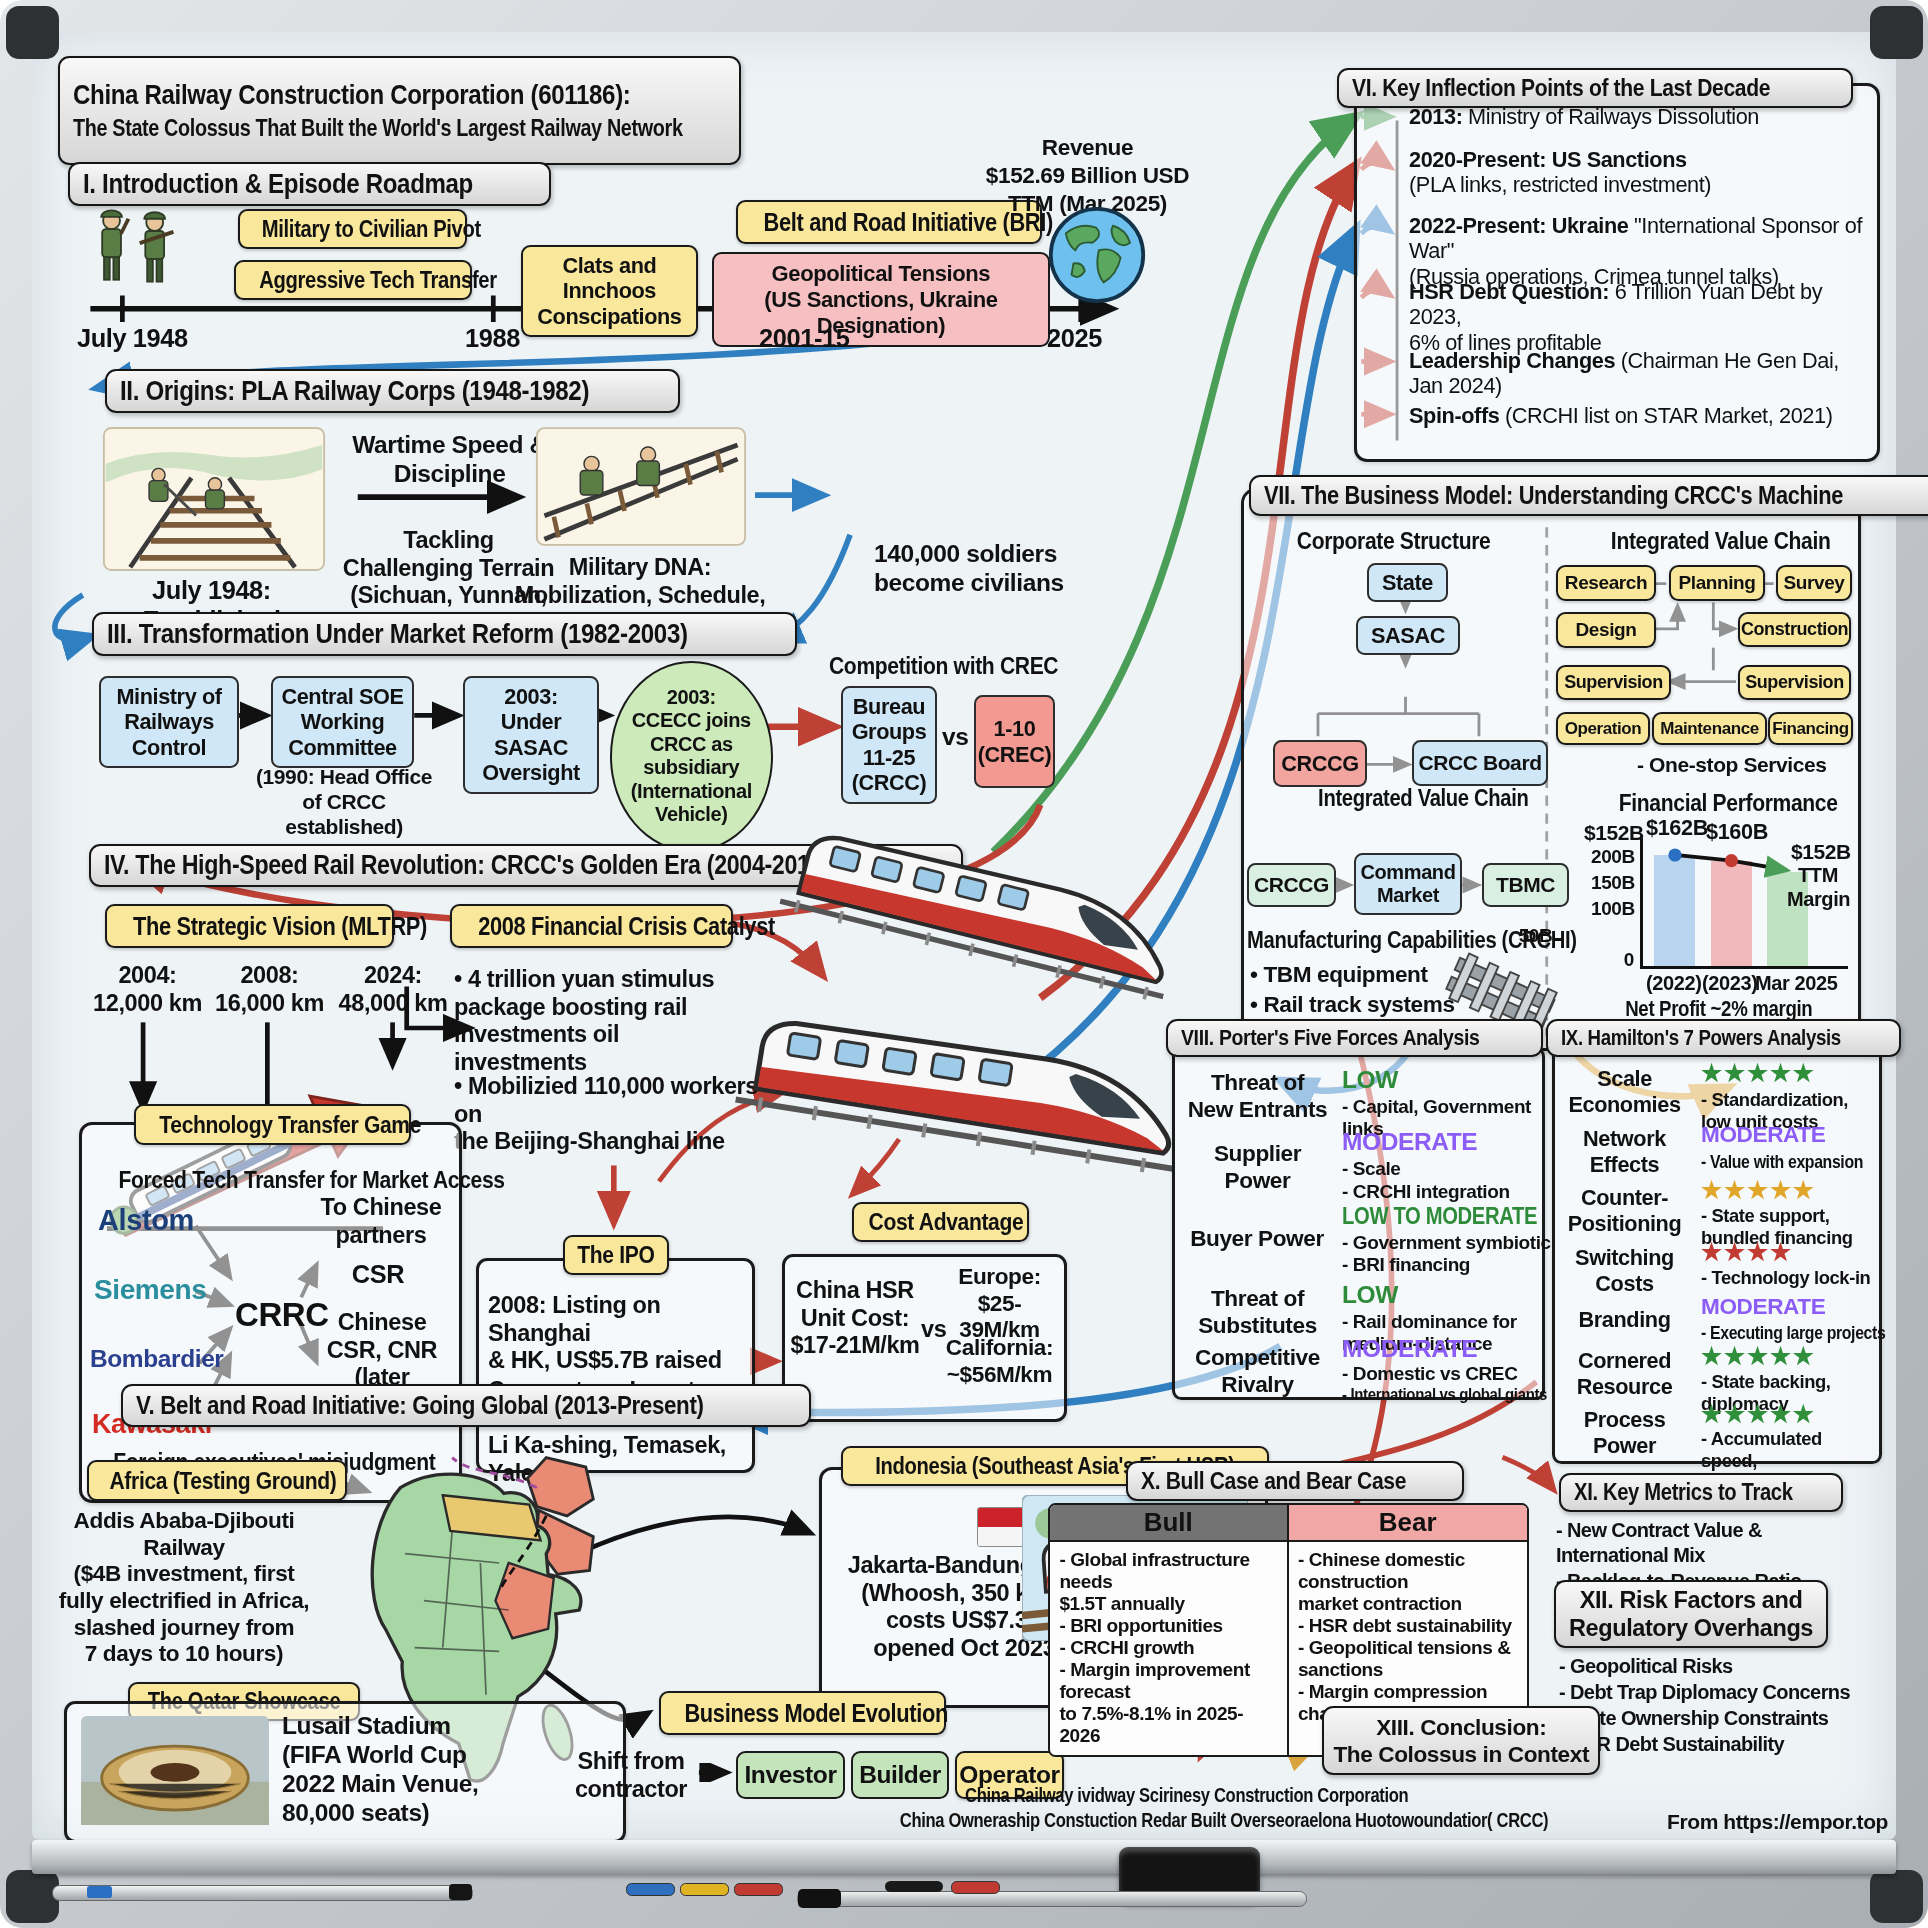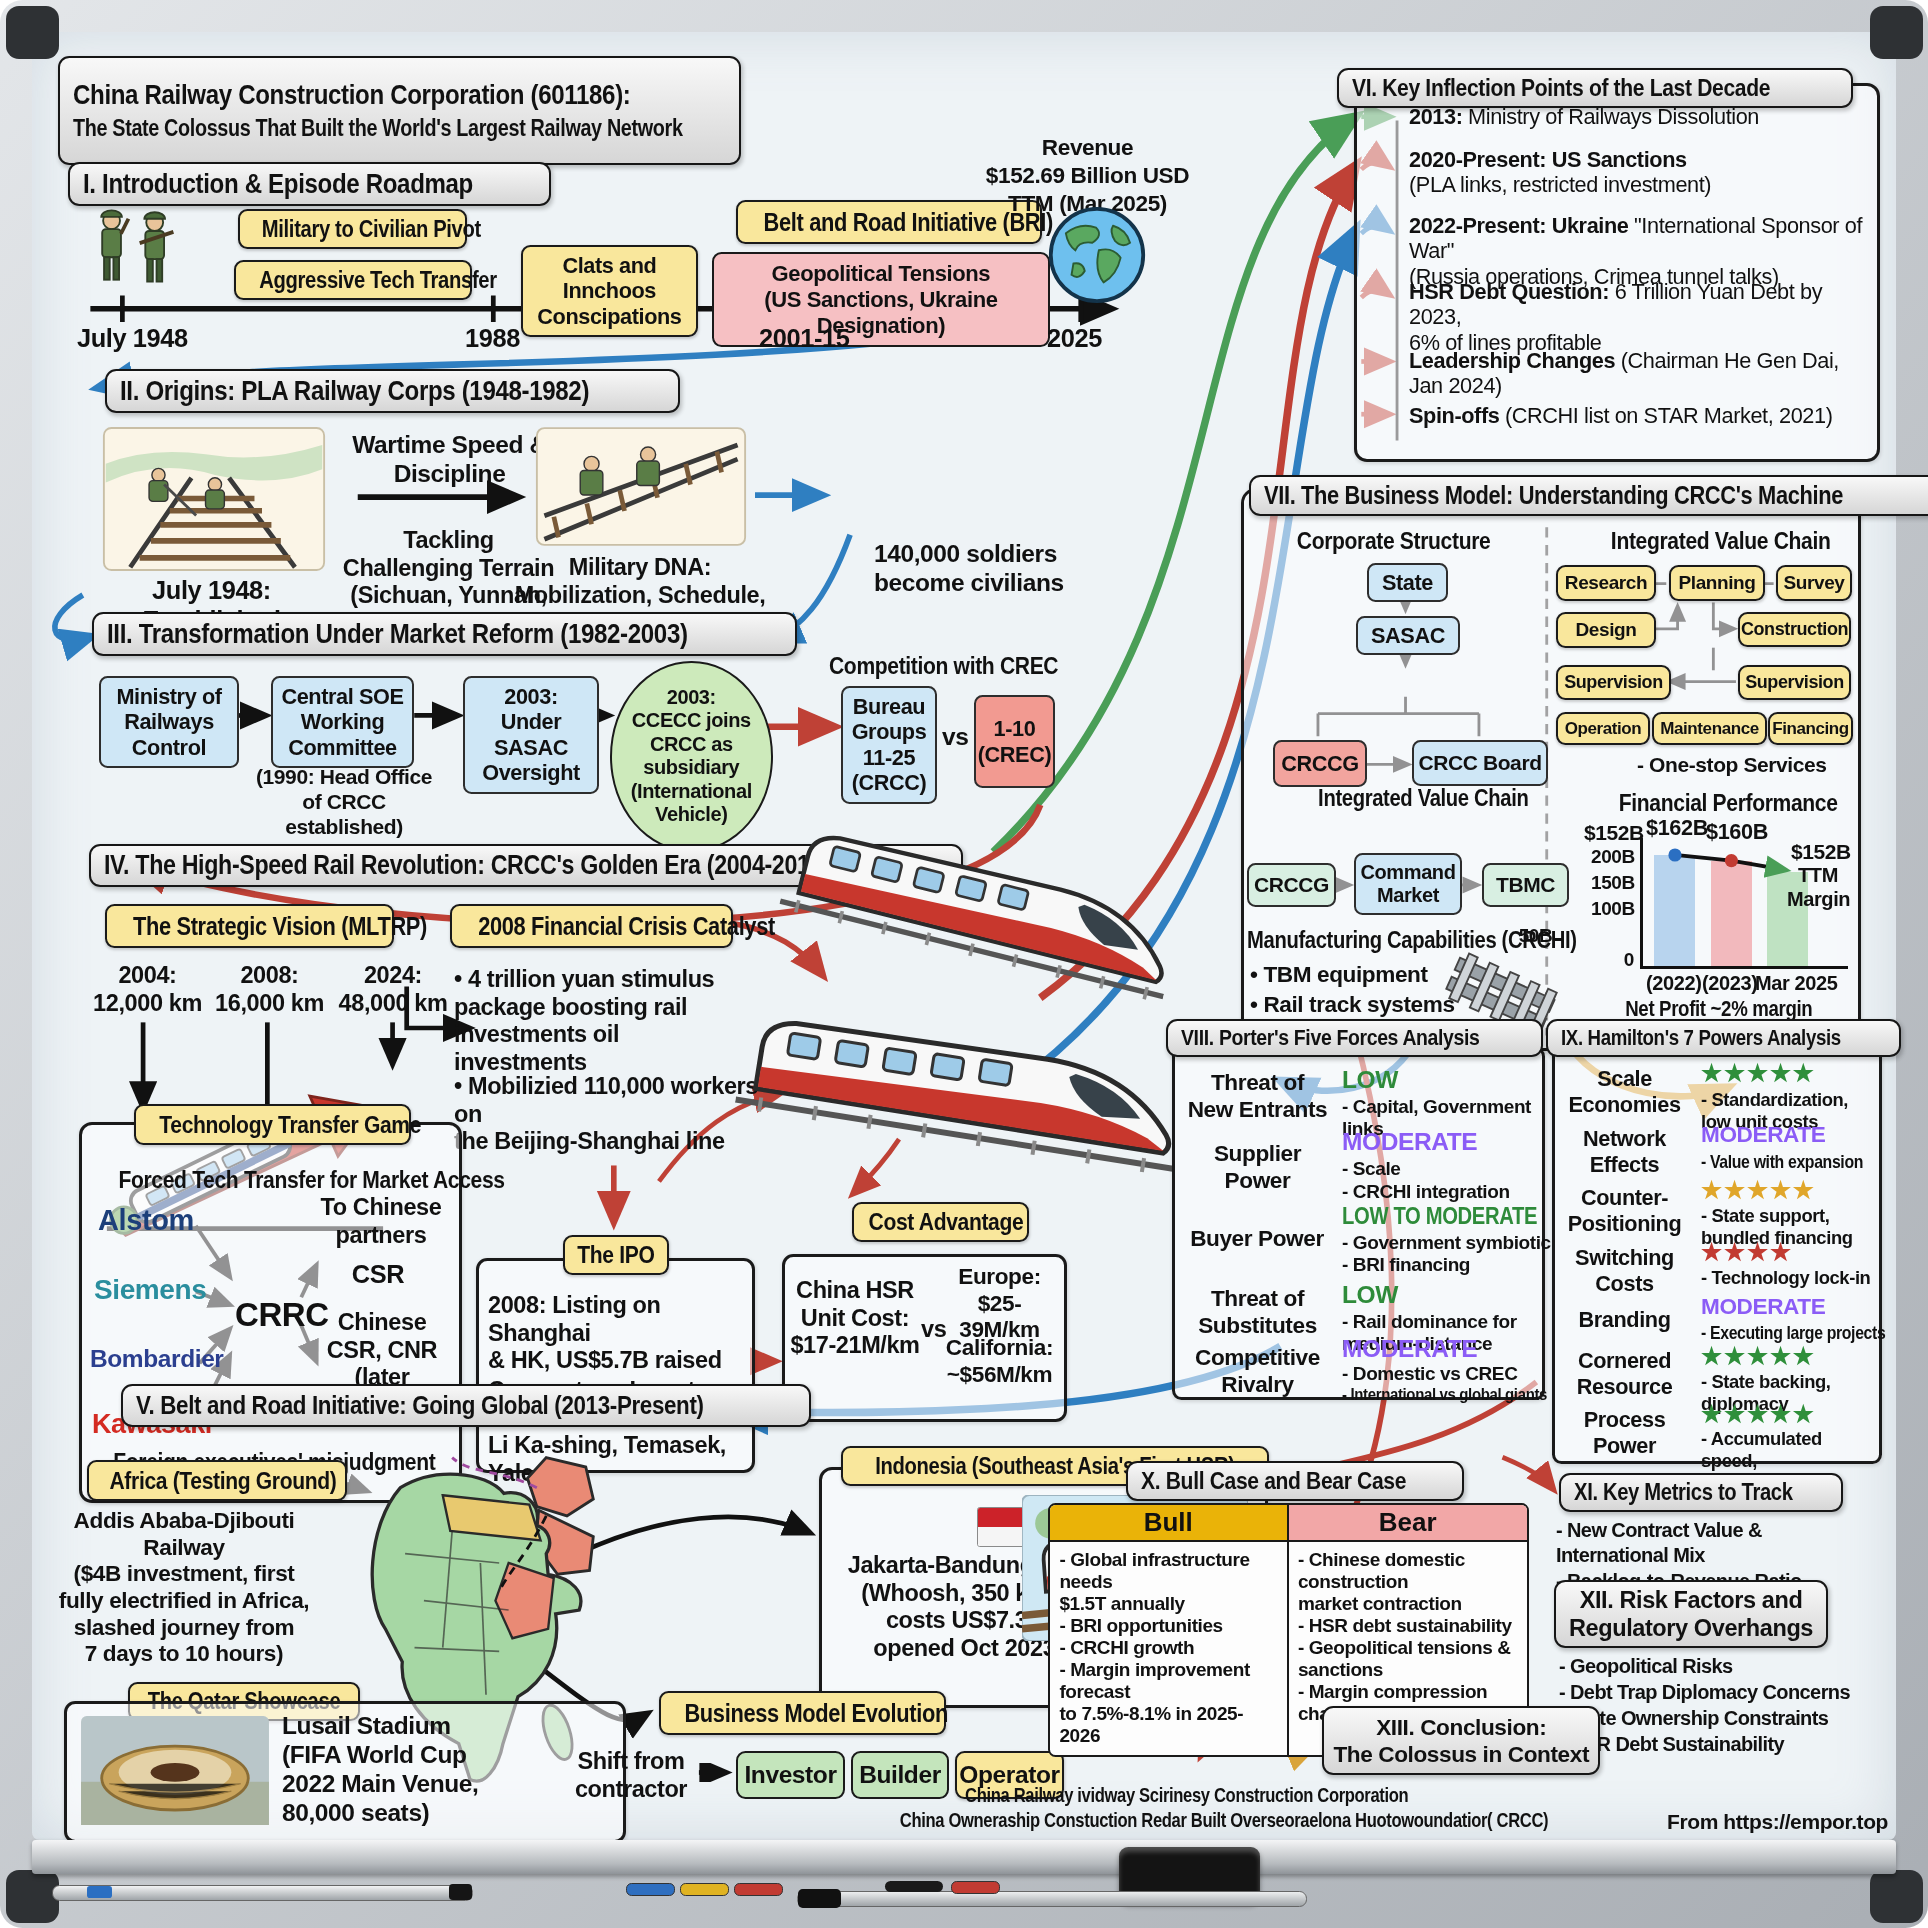--- a/index.html
+++ b/index.html
@@ -608,21 +608,21 @@
   <div class="abs t pre" style="left:1701px;top:1371px;width:169px;font-size:18.4px">- State backing,
   diplomacy</div>
   <div class="abs t pre ctr" style="left:1556px;top:1407px;width:137px;font-size:21.7px">Process
 Power</div>
   <div class="abs t st-g" style="left:1701px;top:1401px;font-size:23.5px;letter-spacing:1.9px">★★★★★</div>
   <div class="abs t pre" style="left:1701px;top:1428px;width:169px;font-size:18.4px">- Accumulated speed,
   efficiency</div>
 
   <div class="abs hdr" style="left:1126px;top:1461px;font-size:24.5px"><span class="cond">X. Bull Case and Bear Case</span></div>
   <div class="abs bbtable" style="left:1048px;top:1503px;width:477px">
-    <div class="bbhead" style="background:#eab308;border-right:2.8px solid #1a1a1a">Bull</div>
+    <div class="bbhead" style="background:#737373;border-right:2.8px solid #1a1a1a">Bull</div>
     <div class="bbhead" style="background:#f2a7a7">Bear</div>
     <div class="bbcell pre" style="border-right:2.8px solid #1a1a1a">- Global infrastructure needs
   $1.5T annually
 - BRI opportunities
 - CRCHI growth
 - Margin improvement forecast
   to 7.5%-8.1% in 2025-2026</div>
     <div class="bbcell pre">- Chinese domestic construction
   market contraction
 - HSR debt sustainability

